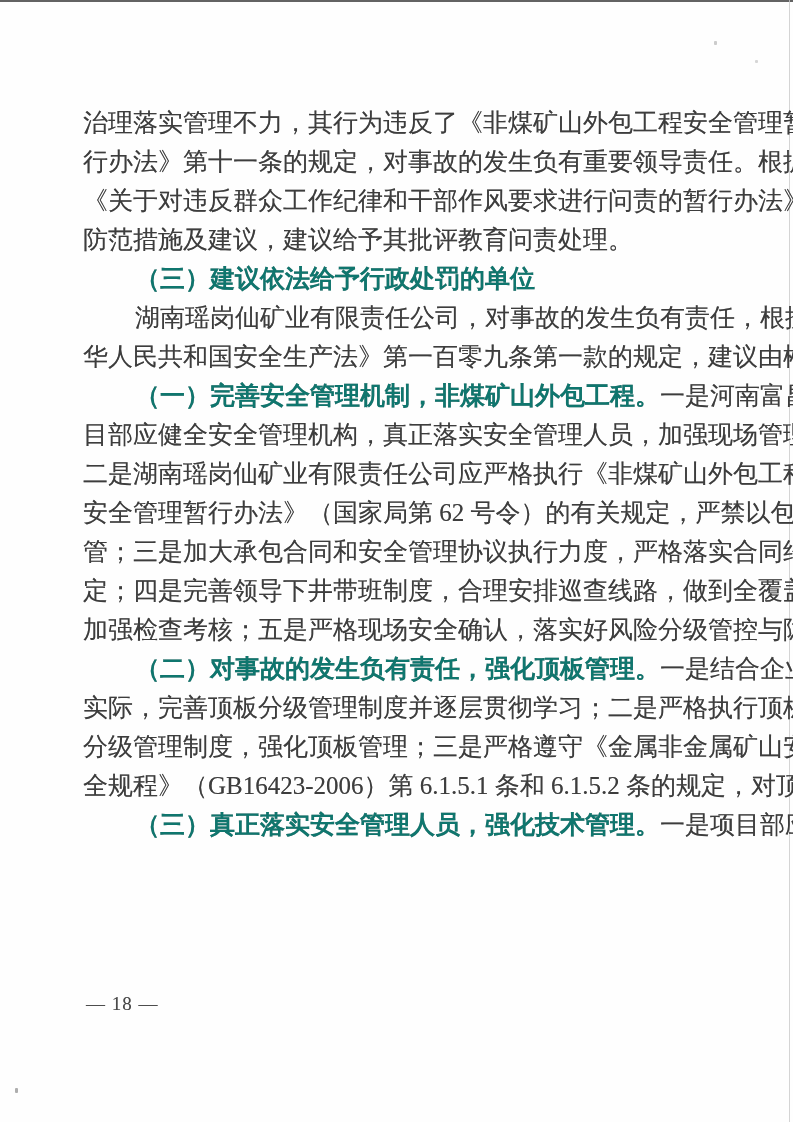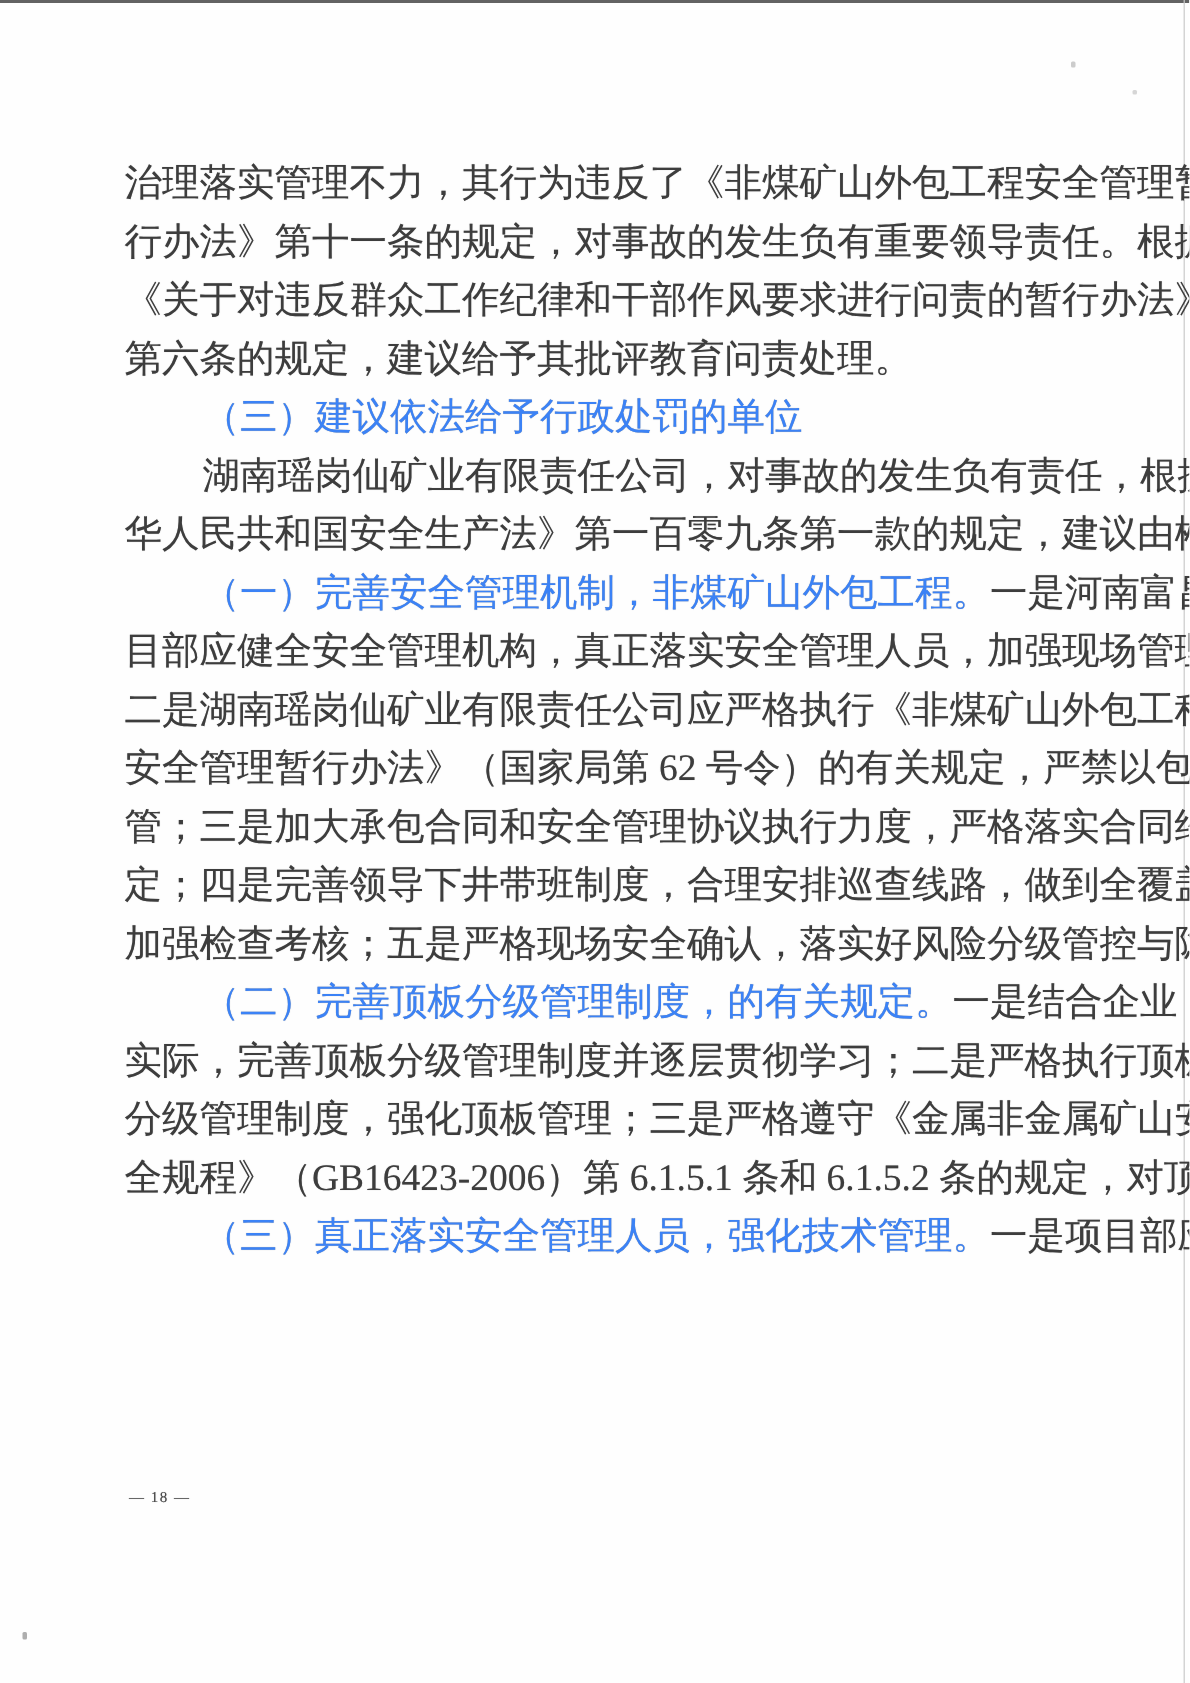--- a/index.html
+++ b/index.html
@@ -51,59 +51,59 @@
     font-size: 25px;
     color: #3d3d3d;
     white-space: nowrap;
     letter-spacing: 0px;
     text-shadow: 0 0 0.5px rgba(70,70,70,0.55);
   }
   .line.indent {
     padding-left: 52px;
   }
   .seg.bold {
-    font-weight: 400;
-    color: #3b82f6;
+    font-weight: 700;
+    color: #0f766e;
   }
   .page-number {
     position: absolute;
     left: 86px;
     top: 993px;
-    font-size: 10px;
+    font-size: 19px;
     letter-spacing: 1px;
     color: #4a4a4a;
     text-shadow: 0 0 0.5px rgba(70,70,70,0.5);
   }
 </style>
 </head>
 <body>
 
 <div class="page">
   <div class="scan-edge-top"></div>
   <div class="scan-edge-right"></div>
   <div class="speck s1"></div>
   <div class="speck s2"></div>
   <div class="speck s3"></div>
 
   <div class="text-block">
       <div class="line"><span class="seg">治理落实管理不力，其行为违反了《非煤矿山外包工程安全管理暂</span></div>
       <div class="line"><span class="seg">行办法》第十一条的规定，对事故的发生负有重要领导责任。根据</span></div>
       <div class="line"><span class="seg">《关于对违反群众工作纪律和干部作风要求进行问责的暂行办法》</span></div>
-      <div class="line"><span class="seg">第六条的规定，建议给予其批评教育问责处理。</span></div>
+      <div class="line"><span class="seg">防范措施及建议，建议给予其批评教育问责处理。</span></div>
       <div class="line indent"><span class="seg bold">（三）建议依法给予行政处罚的单位</span></div>
       <div class="line indent"><span class="seg">湖南瑶岗仙矿业有限责任公司，对事故的发生负有责任，根据《中</span></div>
       <div class="line"><span class="seg">华人民共和国安全生产法》第一百零九条第一款的规定，建议由郴州</span></div>
       <div class="line indent"><span class="seg bold">（一）完善安全管理机制，非煤矿山外包工程。</span><span class="seg">一是河南富昌项</span></div>
       <div class="line"><span class="seg">目部应健全安全管理机构，真正落实安全管理人员，加强现场管理；</span></div>
       <div class="line"><span class="seg">二是湖南瑶岗仙矿业有限责任公司应严格执行《非煤矿山外包工程</span></div>
       <div class="line"><span class="seg">安全管理暂行办法》（国家局第 62 号令）的有关规定，严禁以包代</span></div>
       <div class="line"><span class="seg">管；三是加大承包合同和安全管理协议执行力度，严格落实合同约</span></div>
       <div class="line"><span class="seg">定；四是完善领导下井带班制度，合理安排巡查线路，做到全覆盖，</span></div>
       <div class="line"><span class="seg">加强检查考核；五是严格现场安全确认，落实好风险分级管控与隐</span></div>
-      <div class="line indent"><span class="seg bold">（二）完善顶板分级管理制度，的有关规定。</span><span class="seg">一是结合企业</span></div>
+      <div class="line indent"><span class="seg bold">（二）对事故的发生负有责任，强化顶板管理。</span><span class="seg">一是结合企业</span></div>
       <div class="line"><span class="seg">实际，完善顶板分级管理制度并逐层贯彻学习；二是严格执行顶板</span></div>
       <div class="line"><span class="seg">分级管理制度，强化顶板管理；三是严格遵守《金属非金属矿山安</span></div>
       <div class="line"><span class="seg">全规程》（GB16423-2006）第 6.1.5.1 条和 6.1.5.2 条的规定，对顶板</span></div>
       <div class="line indent"><span class="seg bold">（三）真正落实安全管理人员，强化技术管理。</span><span class="seg">一是项目部应严</span></div>
     </div>
 
   <div class="page-number">— 18 —</div>
 </div>
 
 </body></html>

